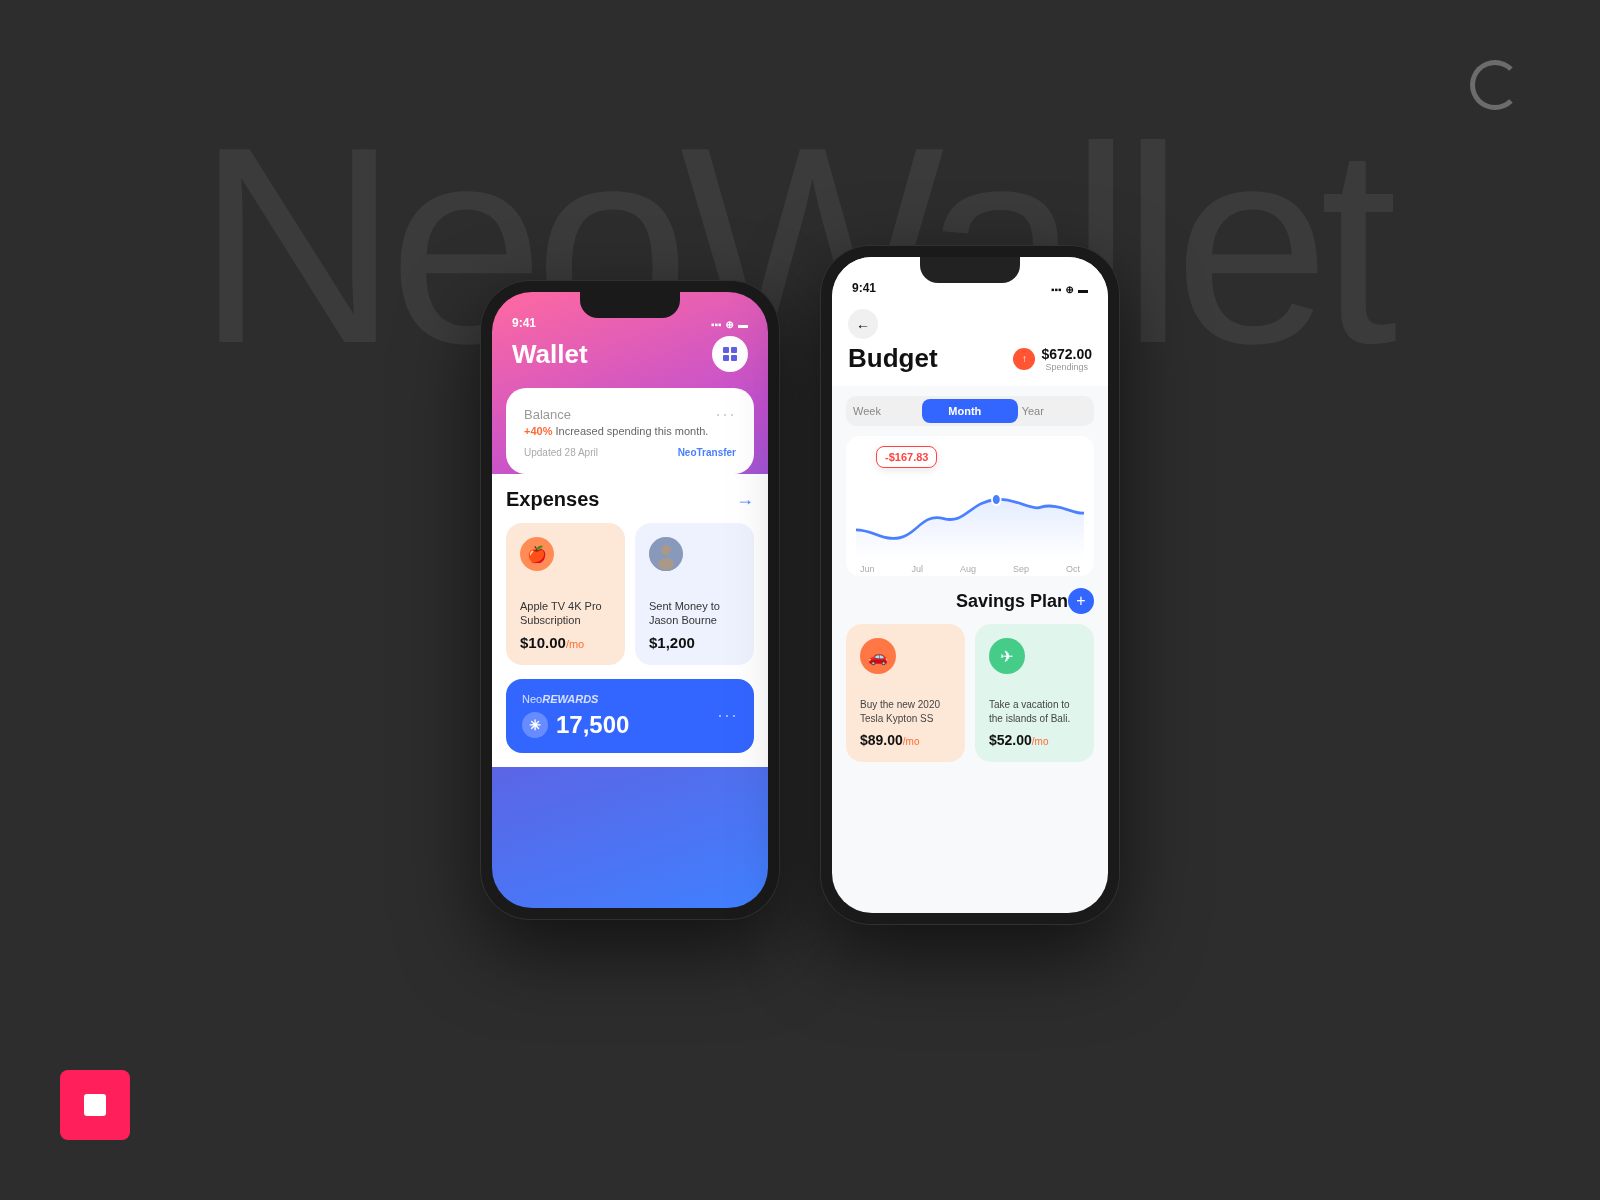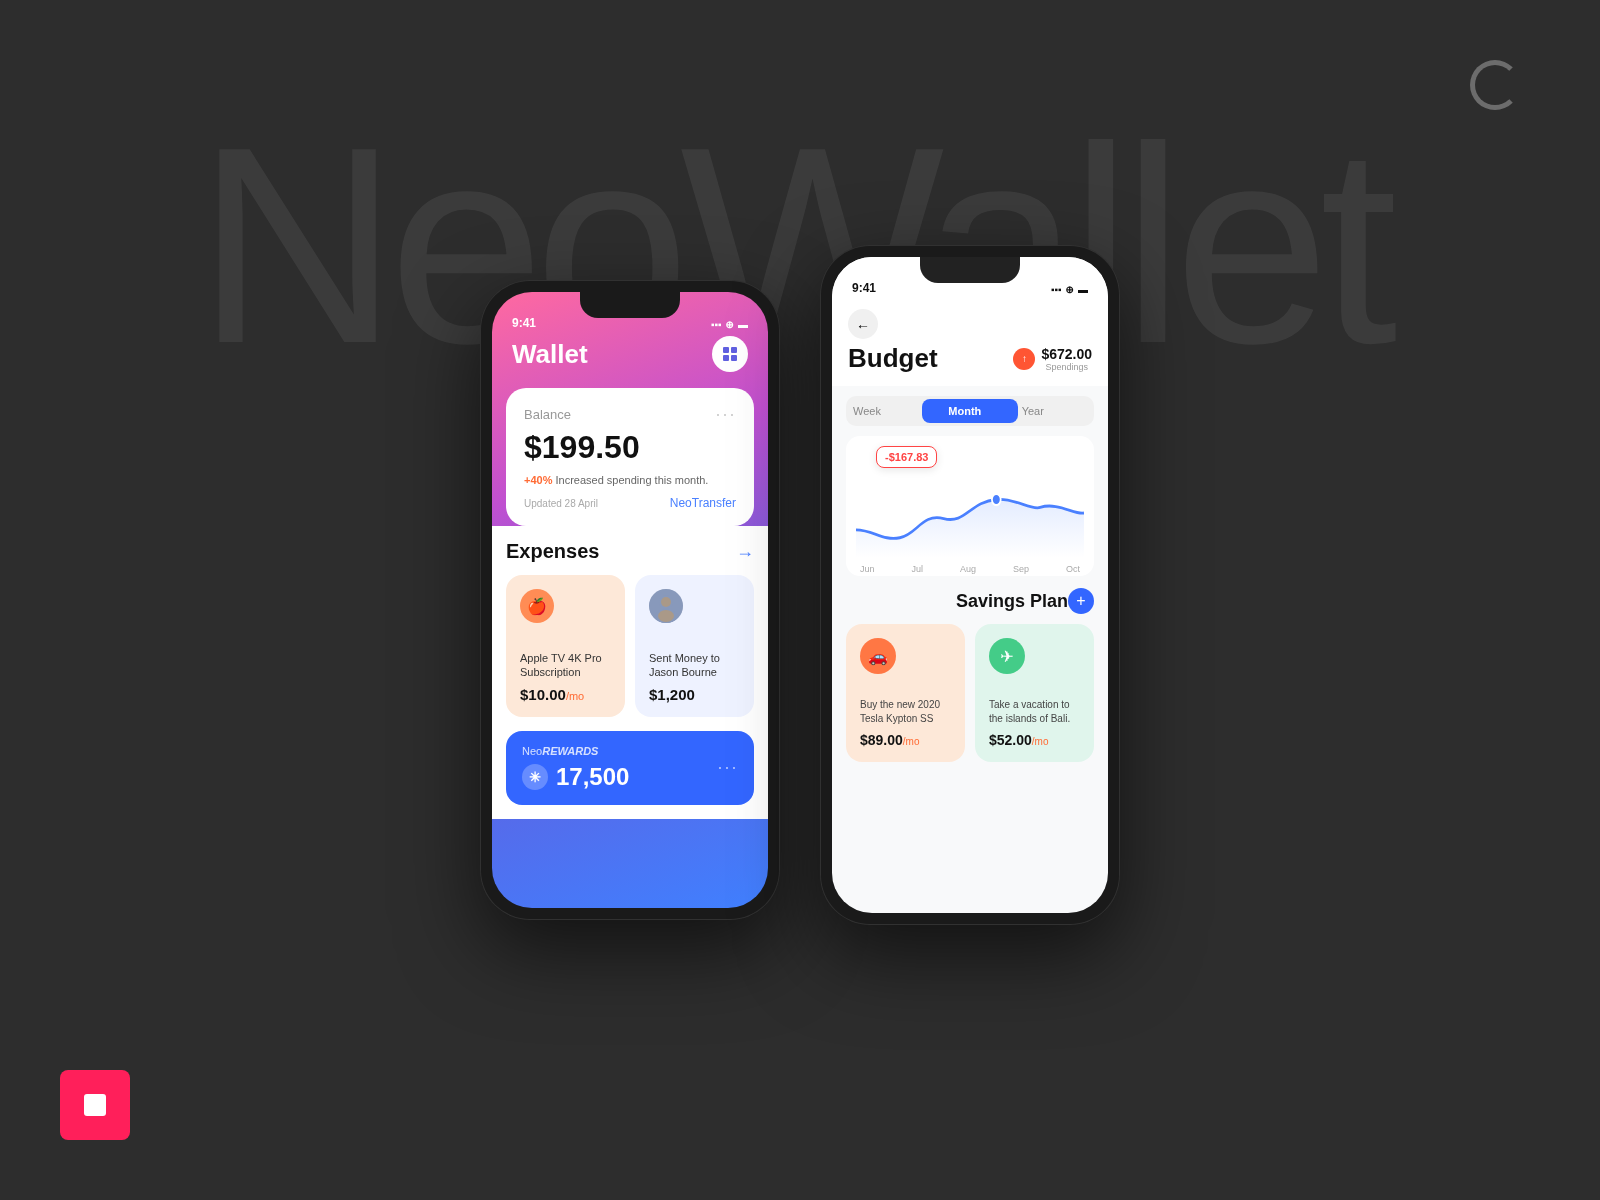--- a/index.html
+++ b/index.html
@@ -204,23 +204,23 @@
       justify-content: space-between;
       align-items: center;
     }
 
     .updated-text {
       font-size: 10px;
       color: #aaa;
     }
 
     .neo-transfer {
-      font-size: 12px;
+      font-size: 10px;
       color: #4a80ff;
-      font-weight: 400;
+      font-weight: 700;
     }
 
     .phone1-white {
       background: white;
       padding: 14px;
     }
 
     
     .section-header {
       display: flex;
@@ -606,21 +606,20 @@
               <span></span>
           </div>
         </div>
       </div>
 
       <div class="balance-card">
         <div class="balance-label">
           <span>Balance</span>
           <span class="dots-menu">···</span>
         </div>
-        <div class="balance-amount">$199.50</div>
         <div class="balance-note">
           <span class="increase">+40%</span><span> Increased spending this month.</span>
         </div>
         <div class="balance-footer">
           <span class="updated-text">Updated 28 April</span>
           <span class="neo-transfer">NeoTransfer</span>
         </div>
       </div>
 
       <div class="phone1-white">

